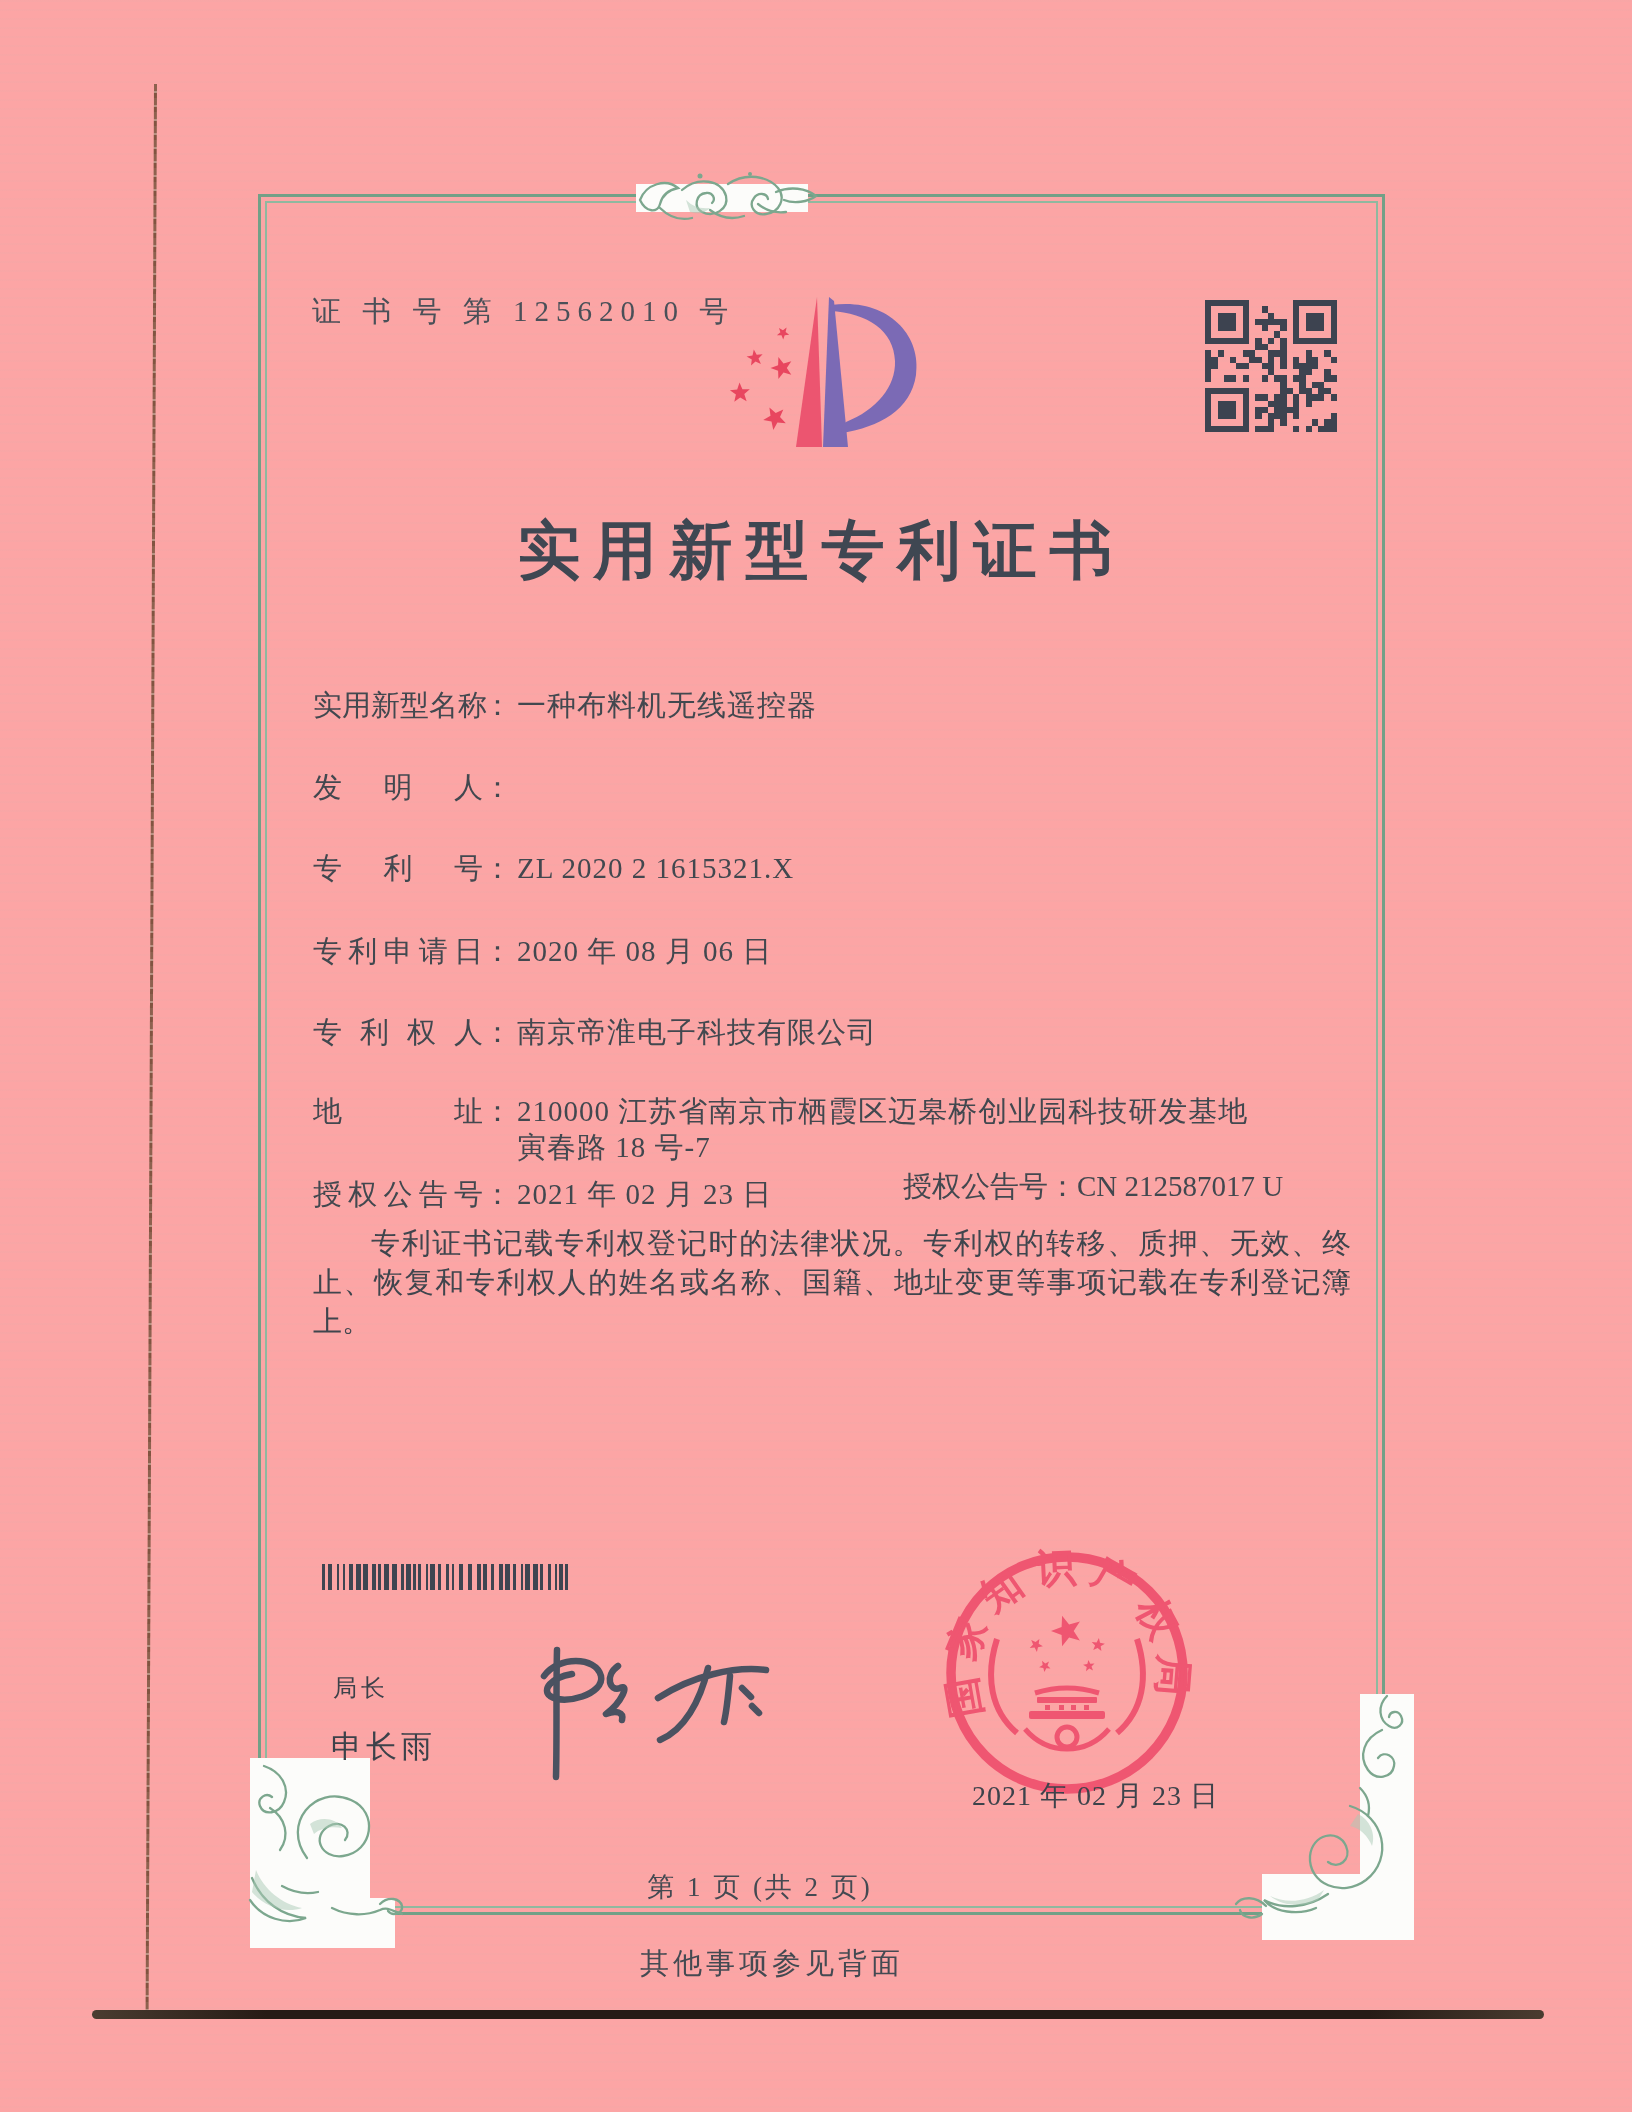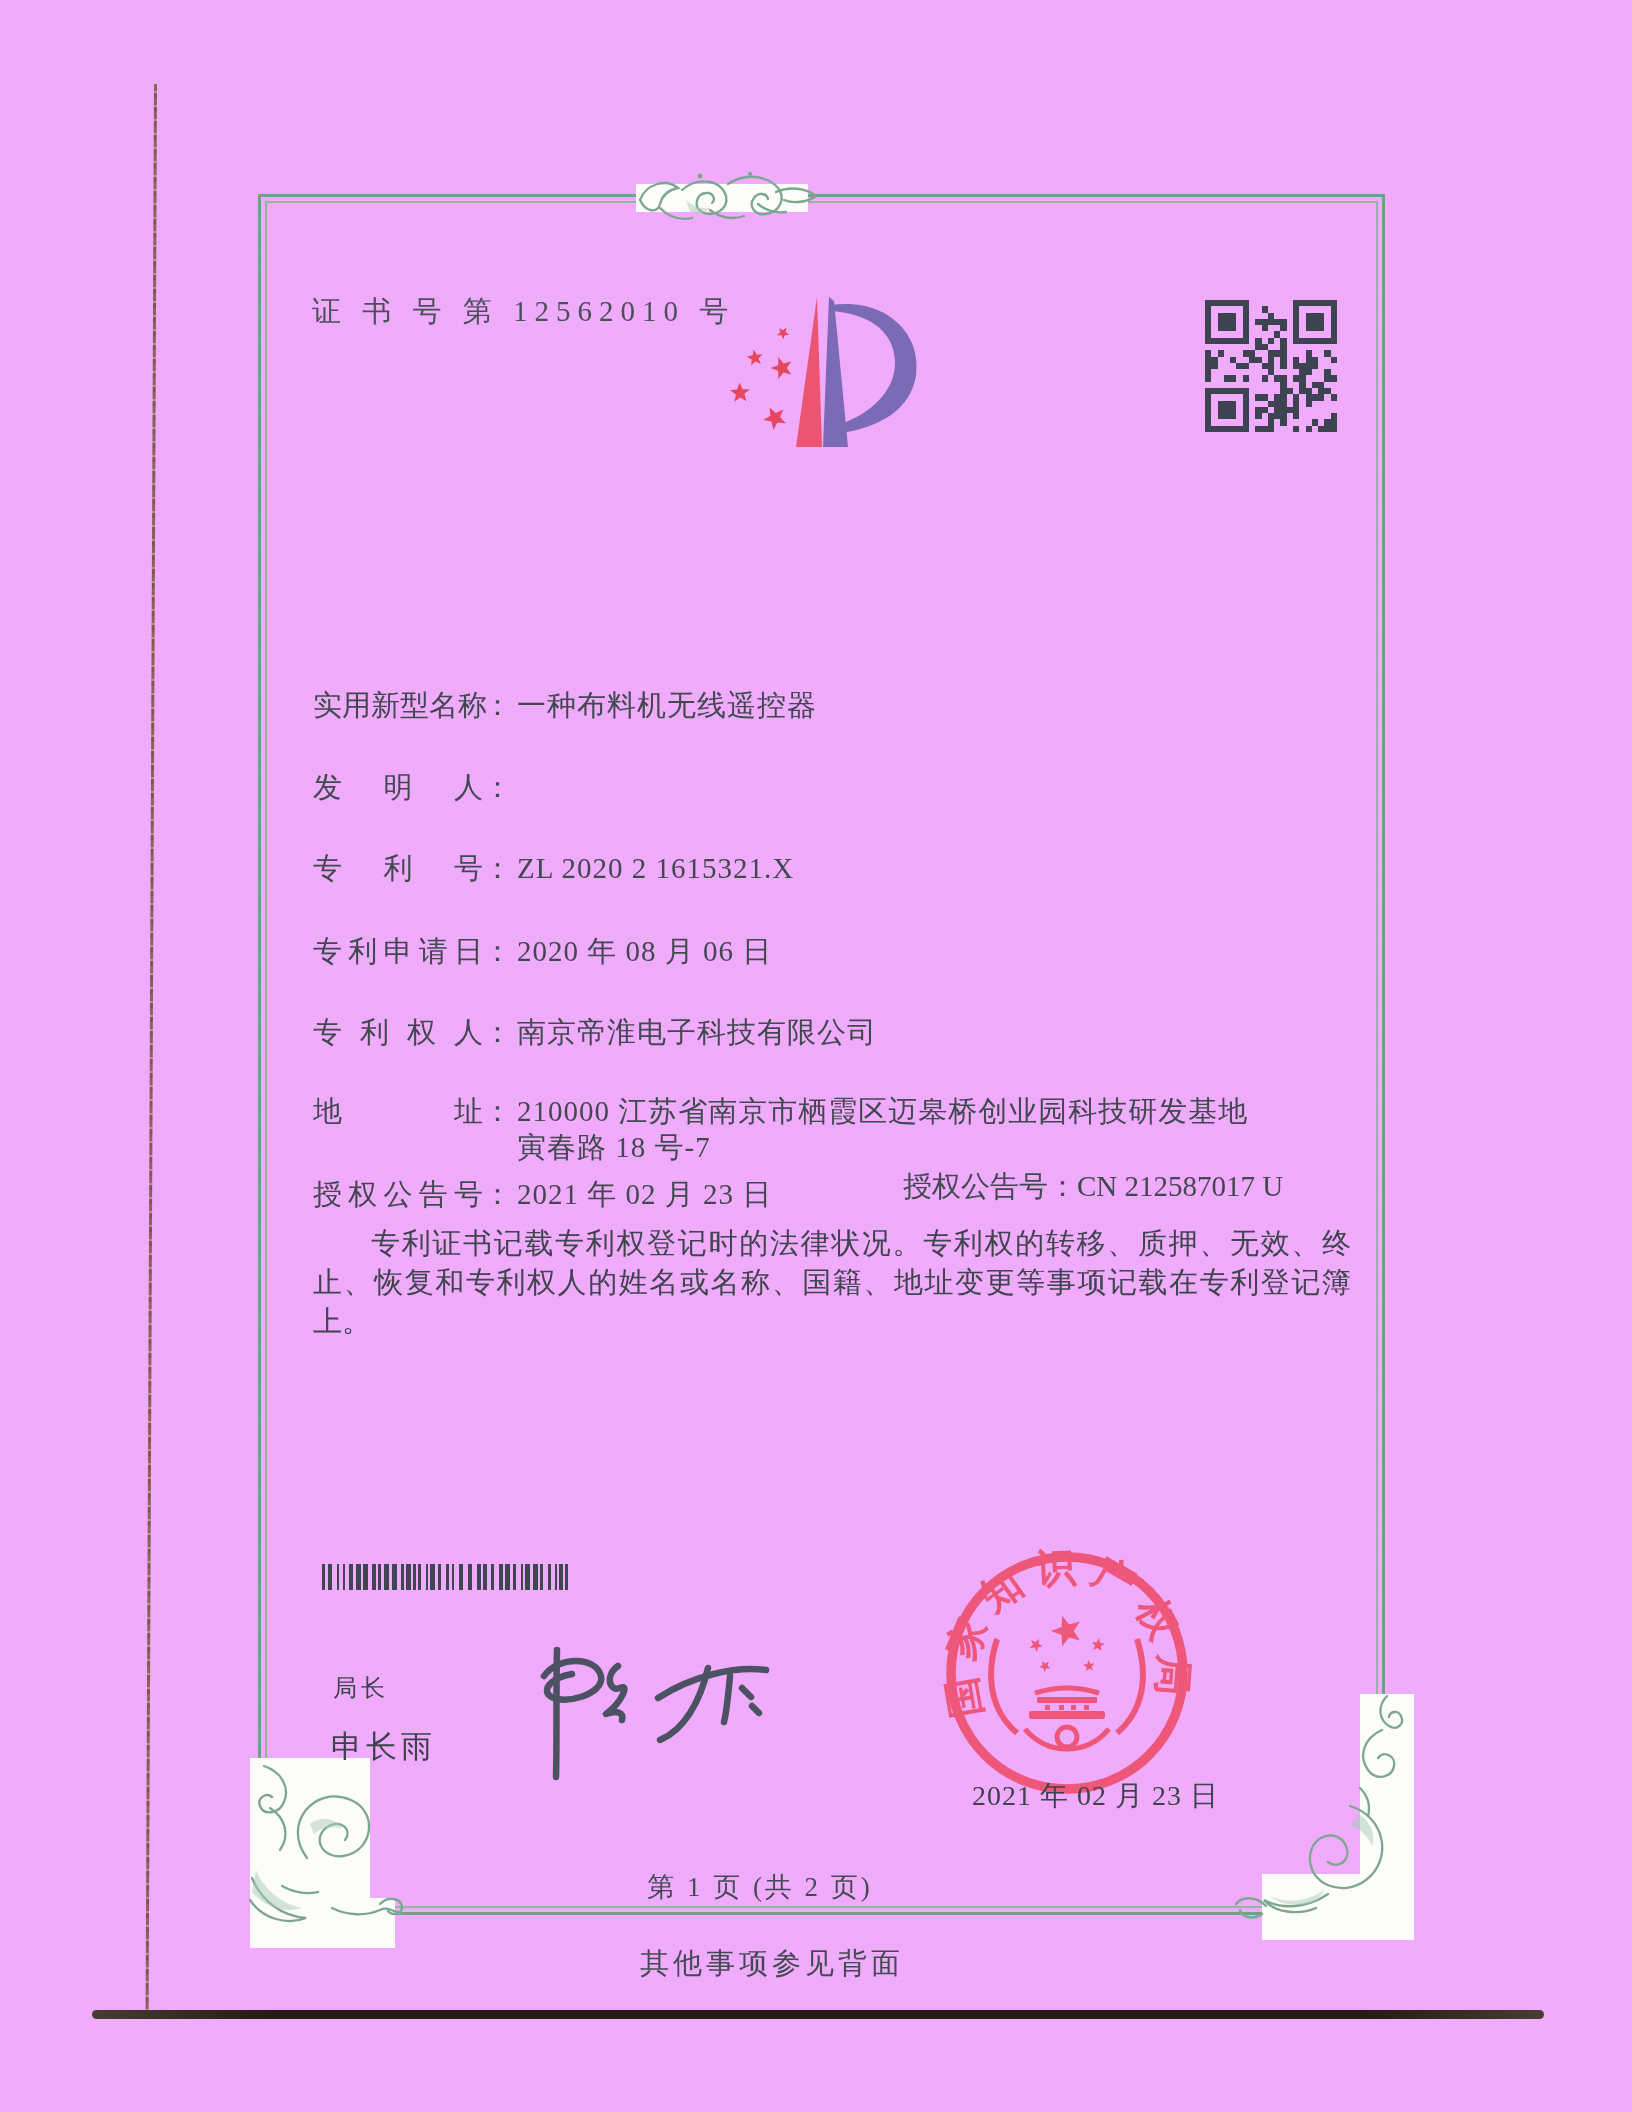--- a/index.html
+++ b/index.html
@@ -1,18 +1,18 @@
 <!DOCTYPE html>
 <html><head>
 <meta charset="utf-8">
 <style>
   html,body{margin:0;padding:0;background:#ffffff;}
   .photo{position:relative;width:1632px;height:2112px;background:#fefefe;overflow:hidden;
          font-family:"Liberation Serif","DejaVu Serif",serif;color:#434a52;}
-  .paper{position:absolute;inset:0;background:#f0abfc;}
+  .paper{position:absolute;inset:0;background:#fca5a5;}
   .paper::before{content:"";position:absolute;inset:0;pointer-events:none;
      background:repeating-linear-gradient(to bottom,rgba(170,185,178,.045) 0 2px,transparent 2px 9px);}
   .binding-edge{position:absolute;left:154px;top:84px;width:3px;height:1930px;opacity:.85;
      background:repeating-linear-gradient(to bottom,#7a553f 0 7px,#a98f7c 7px 9px,#6b462f 9px 14px);
      transform:rotate(.25deg);transform-origin:top;}
   .bottom-edge{position:absolute;left:92px;top:2010px;width:1452px;height:9px;border-radius:5px;
      background:linear-gradient(to right,#4a3c30,#261b15 12%,#261b15 88%,#4a3c30);}
   .frame-outer{position:absolute;left:258px;top:194px;width:1127px;height:1721px;
      border:3px solid #72a087;box-sizing:border-box;}
   .frame-inner{position:absolute;inset:4px;border:2px solid #8fb89f;}
@@ -324,20 +324,21 @@
         <rect x="50.4" y="126.0" width="6.3" height="6.3" fill="#3d4350"></rect>
         <rect x="56.7" y="126.0" width="6.3" height="6.3" fill="#3d4350"></rect>
         <rect x="63.0" y="126.0" width="6.3" height="6.3" fill="#3d4350"></rect>
         <rect x="88.2" y="126.0" width="6.3" height="6.3" fill="#3d4350"></rect>
         <rect x="100.8" y="126.0" width="6.3" height="6.3" fill="#3d4350"></rect>
         <rect x="113.4" y="126.0" width="6.3" height="6.3" fill="#3d4350"></rect>
         <rect x="119.7" y="126.0" width="6.3" height="6.3" fill="#3d4350"></rect>
         <rect x="126.0" y="126.0" width="6.3" height="6.3" fill="#3d4350"></rect>
       </svg>
 
+    <div class="title">实用新型专利证书</div>
 
     <div class="row" style="top:678px">
       <span class="lbl">实用新型名称</span>
         <span class="colon">：</span>
         <span class="val">一种布料机无线遥控器</span>
     </div>
     <div class="row" style="top:760px">
       <span class="lbl">发明人</span>
         <span class="colon">：</span>
     </div>

